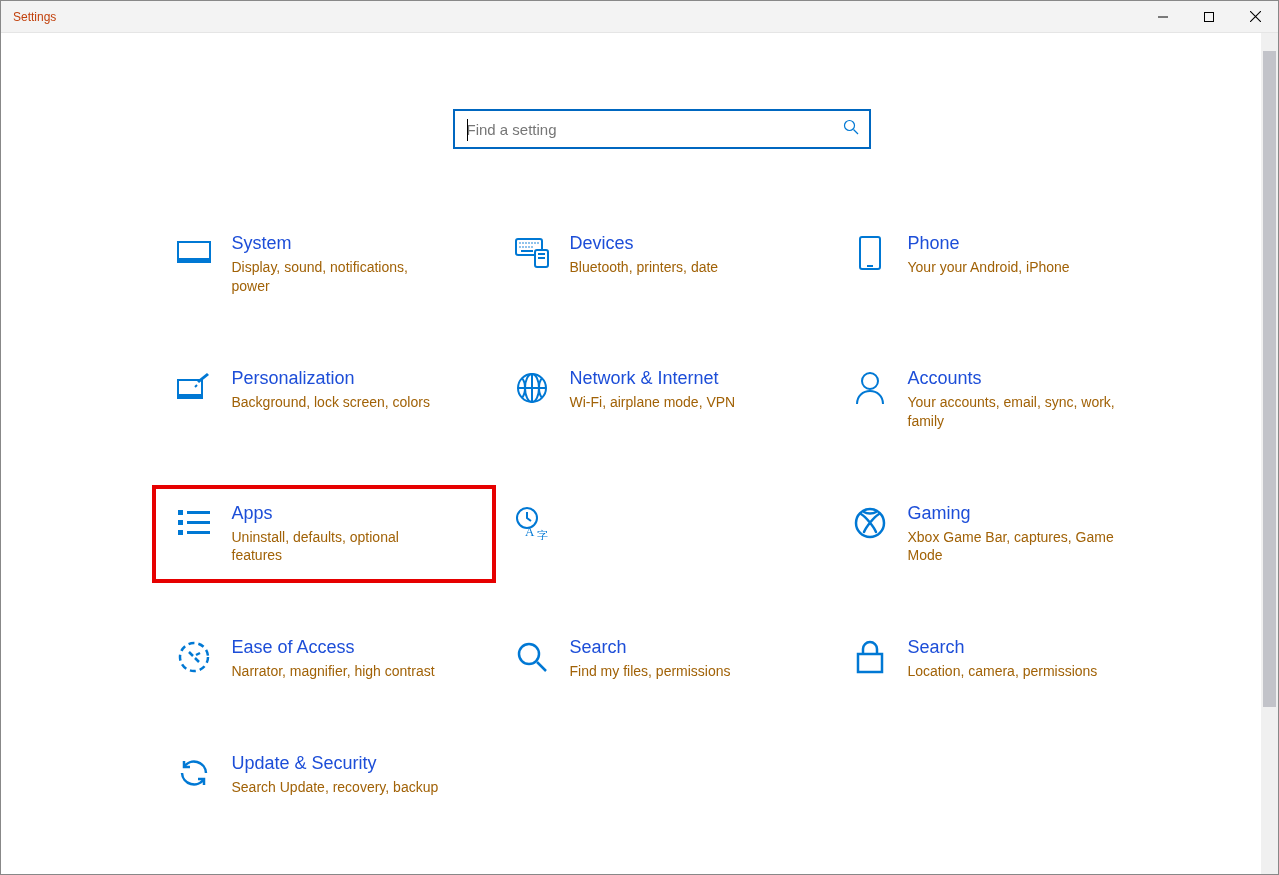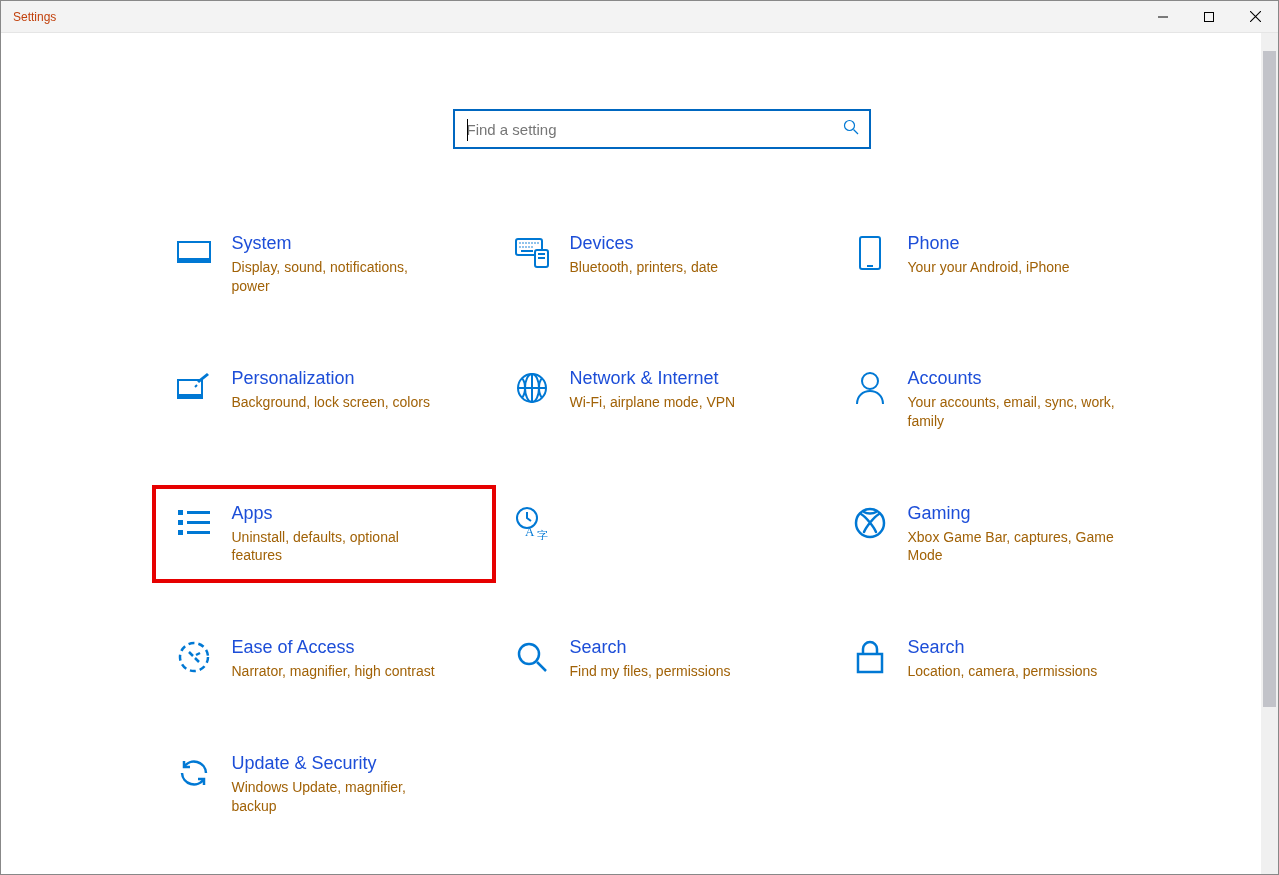--- a/index.html
+++ b/index.html
@@ -366,21 +366,21 @@
       <div class="tile-icon">
         <svg width="32" height="32" viewBox="0 0 32 32" fill="none">
           <path d="M28 16a12 12 0 00-22-6" stroke="#0078d4" stroke-width="2.5" fill="none"></path>
           <path d="M6 4v6h6" stroke="#0078d4" stroke-width="2.5" fill="none"></path>
           <path d="M4 16a12 12 0 0022 6" stroke="#0078d4" stroke-width="2.5" fill="none"></path>
           <path d="M26 28v-6h-6" stroke="#0078d4" stroke-width="2.5" fill="none"></path>
         </svg>
       </div>
       <div class="tile-text">
         <div class="tile-title">Update &amp; Security</div>
-        <div class="tile-sub">Windows Update, magnifier, backup</div>
+        <div class="tile-sub">Search Update, recovery, backup</div>
       </div>
     </div>
 
   </div>
 </div>
 
 <div class="scrollbar-track">
   <div class="scrollbar-thumb"></div>
 </div>
 

